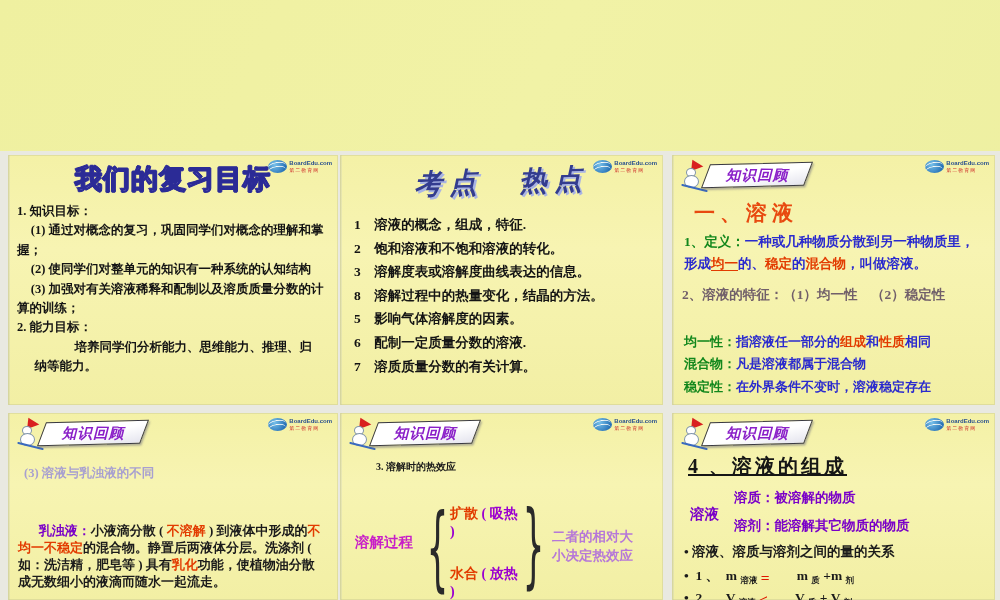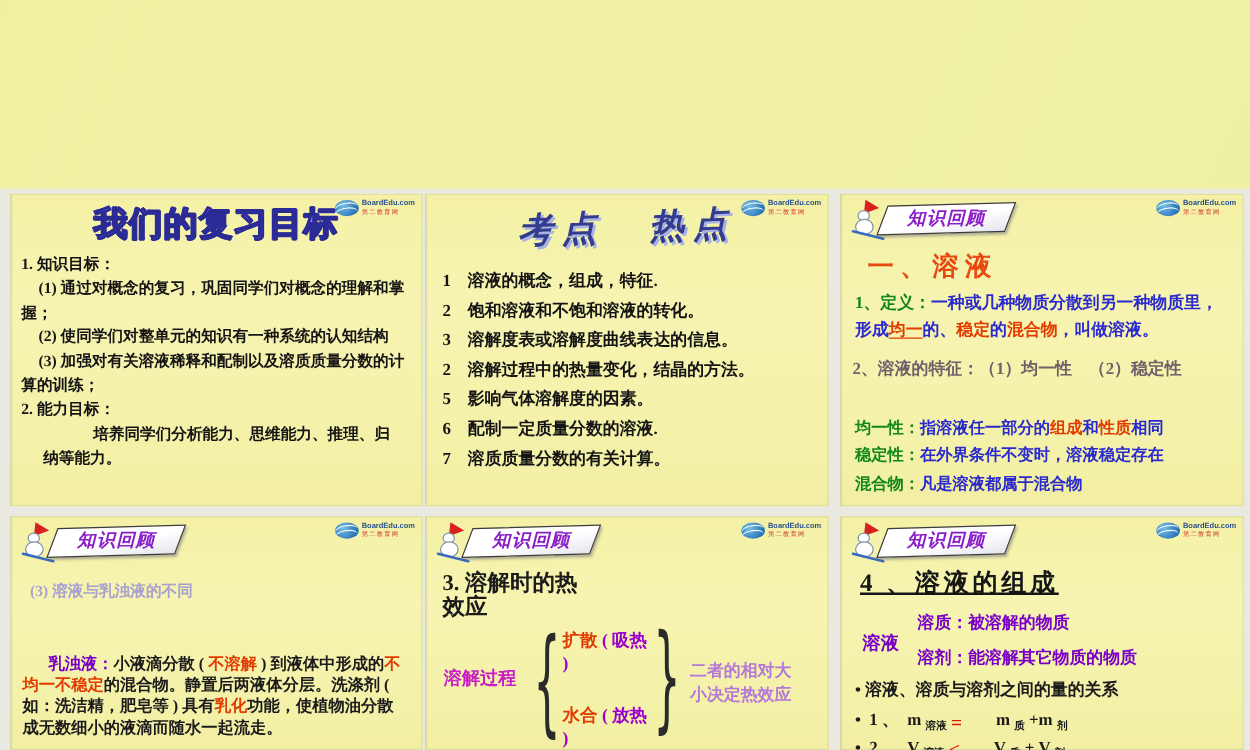--- a/index.html
+++ b/index.html
@@ -84,22 +84,22 @@
   .s3-def     { left:12px; top:76px; width:301px; font-size:13.5px; font-weight:bold; line-height:22px; }
   .s3-feat    { left:10px; top:131px; font-size:13.5px; font-weight:bold; color:#715f6a; }
   .s3-props   { left:12px; top:176px; width:302px; font-size:13px; font-weight:bold; line-height:22.4px; }
 
   
   .s4-heading { left:16px; top:52px; font-size:12.5px; font-weight:bold; color:#a8a0d0; }
   .s4-body    { left:10px; top:80px; width:306px; font-size:13px; font-weight:bold;
                 line-height:17px; text-indent:1.6em;margin-top:29px; }
 
   
-  .s5-heading { left:14px; top:44px; width:124px; font-size:18px; font-weight:bold;
-                color:#1b1b1b; line-height:19px; }
+  .s5-heading { left:14px; top:44px; width:124px; font-size:10px; font-weight:bold;
+                color:#1b1b1b; line-height:19px;text-align:center; }
   .s5-process { left:15px; top:120px; font-size:14.5px; font-weight:bold; color:#c81ec8; }
   .brace { font-family:"DejaVu Sans",sans-serif; font-size:30px; color:#2a2a2a; line-height:1;
            transform:scale(1.15,3.1); font-weight:400; }
   .s5-brl { left:88px;  top:121px; }
   .s5-brr { left:184px; top:118px; }
   .s5-diff { left:110px; top:92px;  width:68px; font-size:14px; font-weight:bold; line-height:17.5px; }
   .s5-hydr { left:110px; top:152px; width:68px; font-size:14px; font-weight:bold; line-height:17.5px; }
   .s5-note { left:212px; top:114px; width:88px; font-size:13.5px; font-weight:bold;
              color:#b678d8; line-height:19px; }
 
@@ -145,21 +145,21 @@
         <div class="logo-text">
           <span class="lt1">BoardEdu.com</span>
           <span class="lt2">第二教育网</span>
         </div>
       </div>
       <h1 class="abs s2-title">考点　热点</h1>
       <ol class="abs s2-list">
         <li>1　溶液的概念，组成，特征.</li>
         <li>2　饱和溶液和不饱和溶液的转化。</li>
         <li>3　溶解度表或溶解度曲线表达的信息。</li>
-        <li>2　溶解过程中的热量变化，结晶的方法。</li>
+        <li>8　溶解过程中的热量变化，结晶的方法。</li>
         <li>5　影响气体溶解度的因素。</li>
         <li>6　配制一定质量分数的溶液.</li>
         <li>7　溶质质量分数的有关计算。</li>
       </ol>
     </section>
 
     <section class="slide r1 c3">
       <div class="logo">
         <div class="globe"></div>
         <div class="logo-text">
@@ -176,22 +176,22 @@
         </div>
         <div class="ribbon">
           <span>知识回顾</span>
         </div>
       </div>
       <h2 class="abs s3-heading">一、溶液</h2>
       <p class="abs s3-def"><span class="c-green">1、定义：</span><span class="c-blue">一种或几种物质分散到另一种物质里，形成</span><span class="c-red useg">均一</span><span class="c-blue">的、</span><span class="c-red">稳定</span><span class="c-blue">的</span><span class="c-red">混合物</span><span class="c-blue">，叫做溶液。</span></p>
       <p class="abs s3-feat">2、溶液的特征：（1）均一性　（2）稳定性</p>
       <div class="abs s3-props">
         <div><span class="c-green">均一性：</span><span class="c-blue">指溶液任一部分的</span><span class="c-red">组成</span><span class="c-blue">和</span><span class="c-red">性质</span><span class="c-blue">相同</span></div>
+        <div><span class="c-green">混合物：</span><span class="c-blue">凡是溶液都属于混合物</span></div>
         <div><span class="c-green">稳定性：</span><span class="c-blue">在外界条件不变时，溶液稳定存在</span></div>
-        <div><span class="c-green">混合物：</span><span class="c-blue">凡是溶液都属于混合物</span></div>
       </div>
     </section>
 
     <section class="slide r2 c1">
       <div class="logo">
         <div class="globe"></div>
         <div class="logo-text">
           <span class="lt1">BoardEdu.com</span>
           <span class="lt2">第二教育网</span>
         </div>

